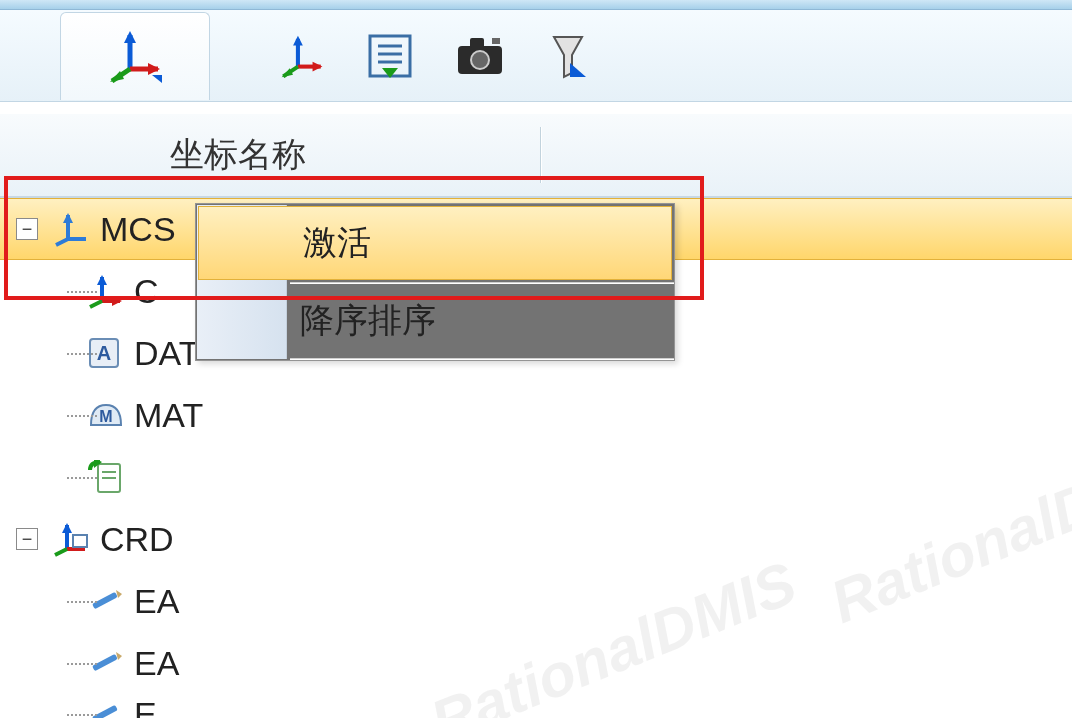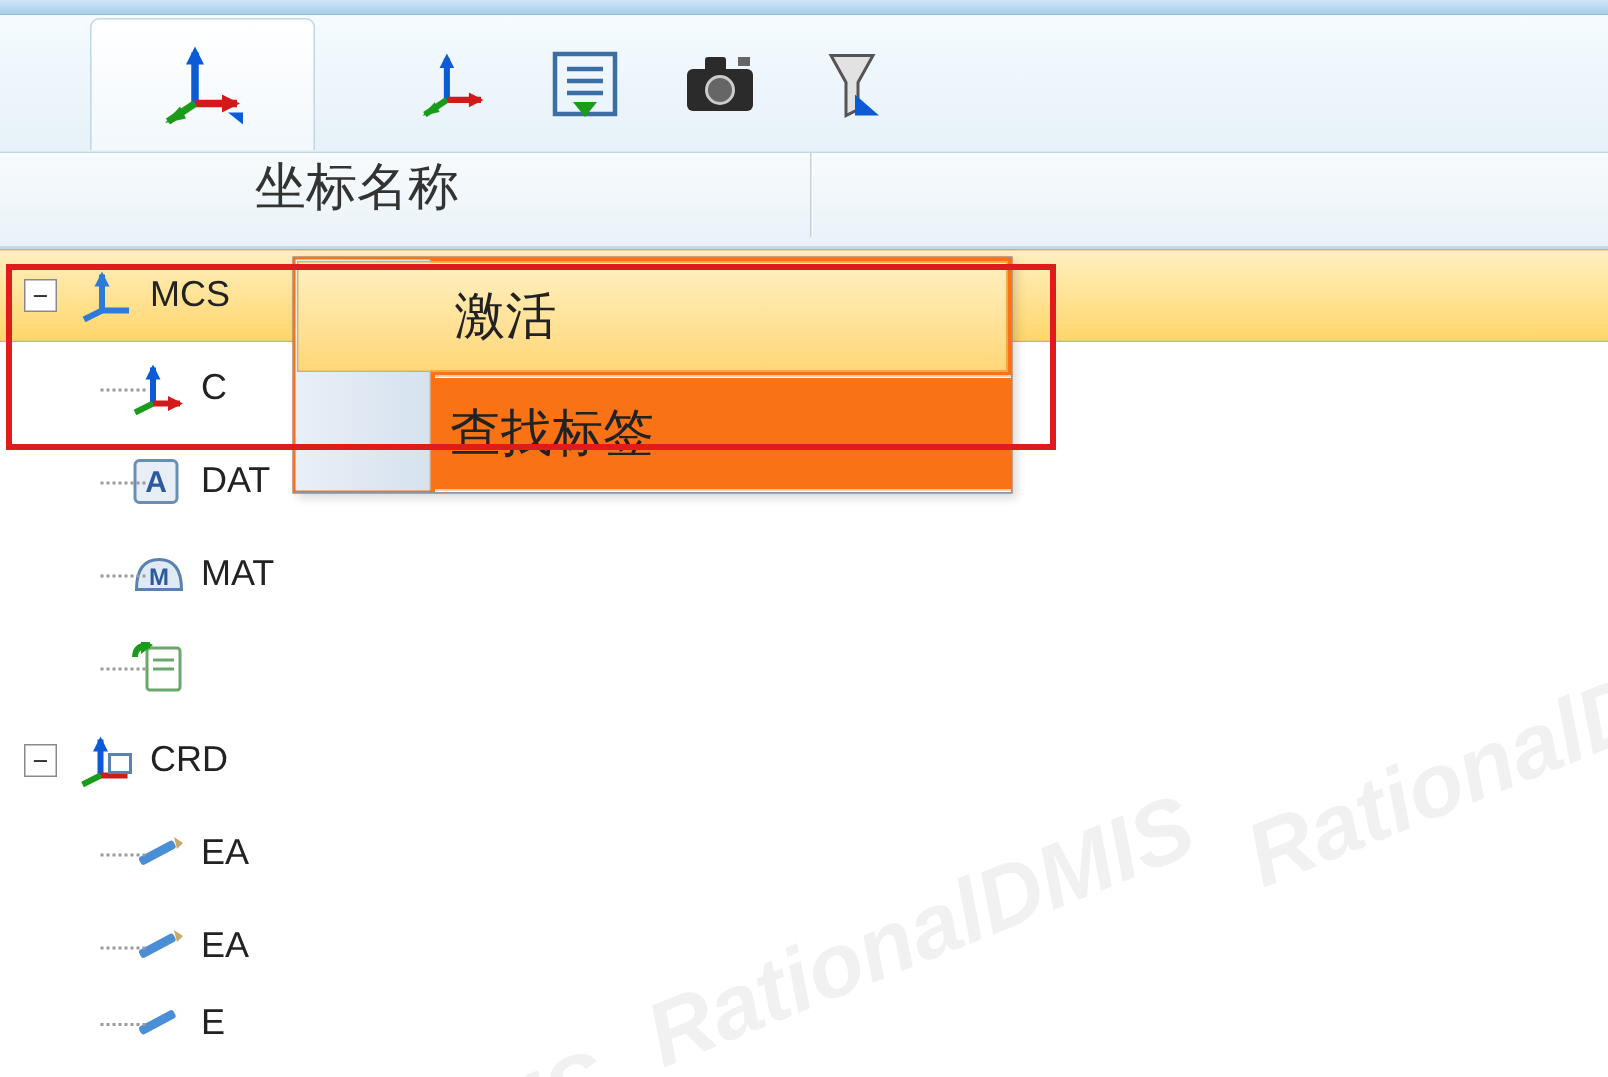--- a/index.html
+++ b/index.html
@@ -39,25 +39,26 @@
     }
     .toolbar-rest {
       flex: 1;
       display: flex;
       align-items: center;
       gap: 44px;
       padding-left: 70px;
     }
     .tb-icon { display: inline-flex; align-items: center; justify-content: center; }
     .panel-header {
-      height: 64px;
+      height: 84px;
       background: linear-gradient(#f8fbfd, #e9f2f8);
       border-bottom: 2px solid #c7d8e5;
       display: flex;
-      align-items: flex-start;
+      align-items: center;
+      margin-top: 12px;
     }
     .col-header {
       font-size: 34px;
       color: #333;
       padding-left: 170px;
       flex: 0 0 540px;
     }
     .col-sep {
       width: 2px;
       height: 56px;
@@ -108,27 +109,27 @@
     .dotted-h::after {
       content: "";
       position: absolute;
       top: 50%; left: 50%; width: 30px;
       border-top: 2px dotted #9a9a9a;
     }
     .node-icon {
       width: 44px; display: inline-flex; align-items: center; justify-content: center;
       margin-right: 6px;
     }
-    .node-label { font-size: 24px; }
+    .node-label { font-size: 34px; }
     .context-menu {
       position: absolute;
       left: 195px;
       top: 5px;
       width: 480px;
-      background: #f97316;
+      background: #737373;
       border: 1px solid #949494;
       box-shadow: 3px 3px 6px rgba(0,0,0,0.15);
       z-index: 50;
     }
     .menu-gutter {
       position: absolute;
       top: 1px; bottom: 1px; left: 1px;
       width: 90px;
       background: linear-gradient(to right, #e9eff7, #d6e2ef);
       border-right: 1px solid #c4d0dd;
@@ -367,20 +368,20 @@
     <span class="node-label">E</span>
   </div>
 
   <div class="context-menu">
     <div class="menu-gutter"></div>
     <div class="menu-item hovered">
       <span>激活</span>
     </div>
     <div class="menu-sep"></div>
     <div class="menu-item">
-      <span>查找标签</span>
+      <span>降序排序</span>
     </div>
     <div class="menu-sep"></div>
   </div>
 
 </div>
 
 <div class="red-box"></div>
 
 </body></html>

